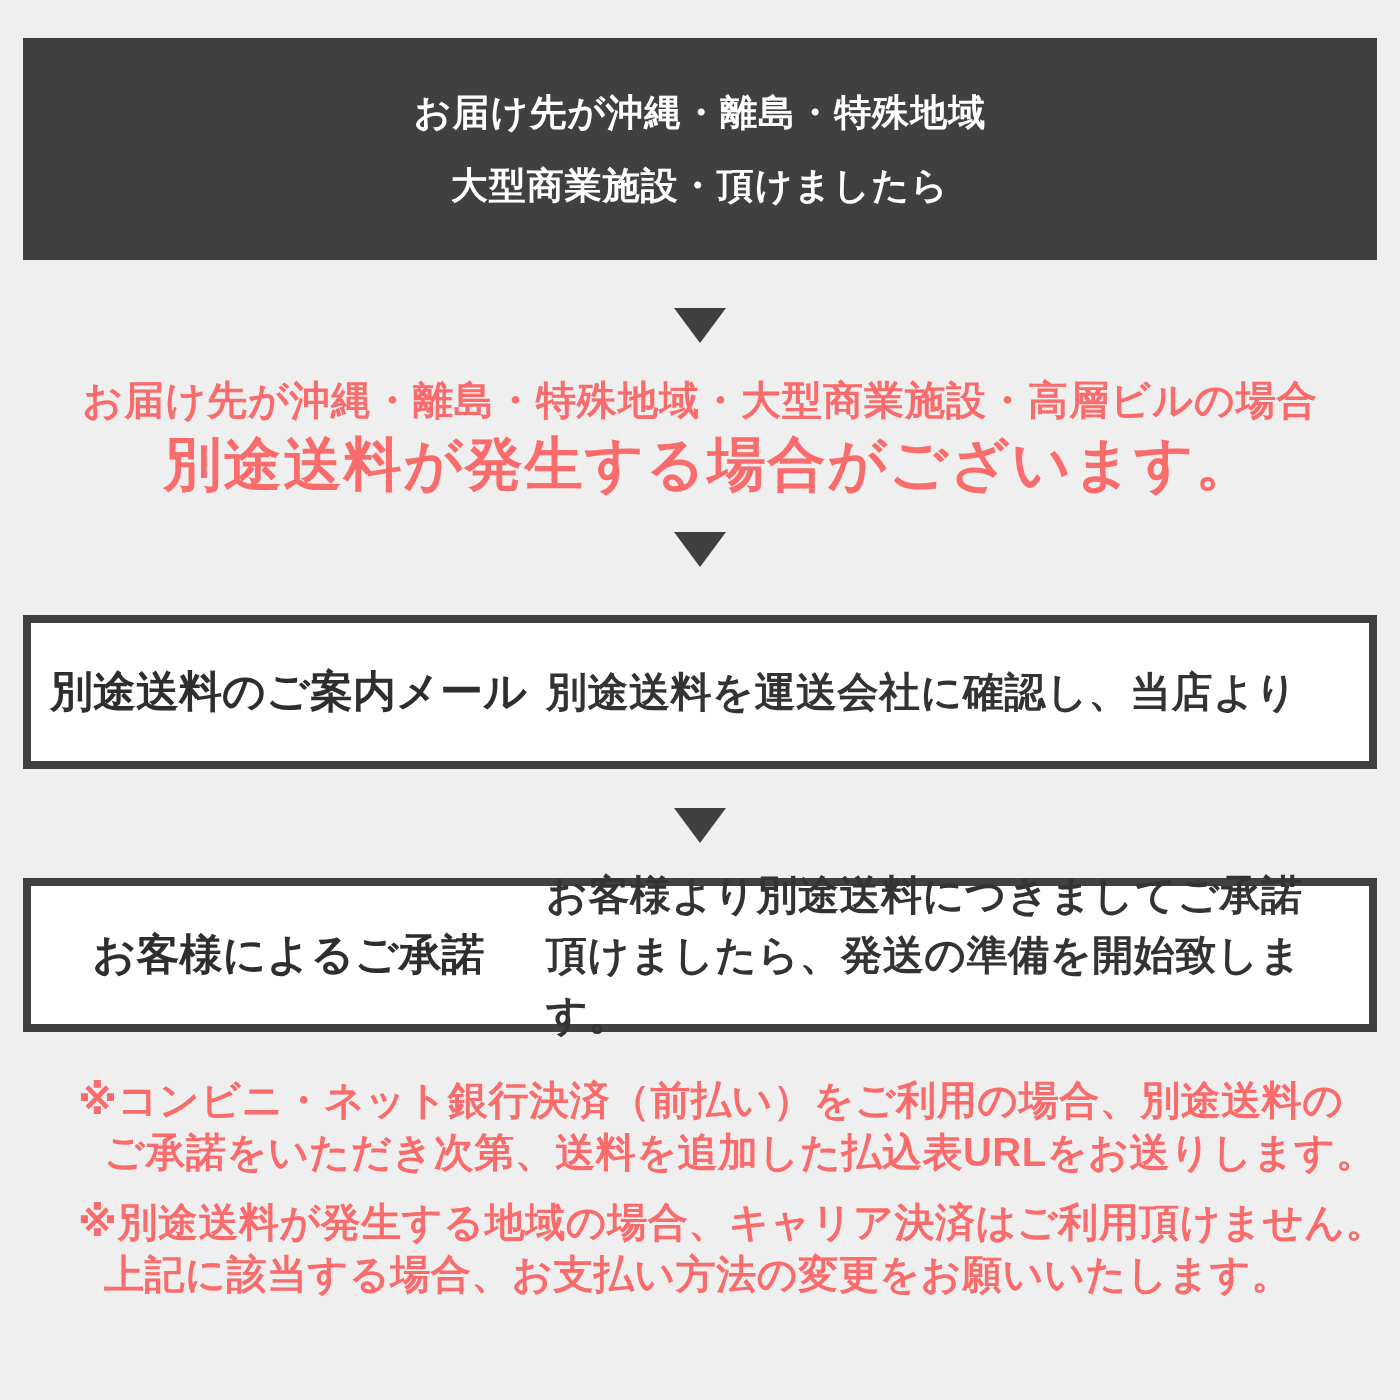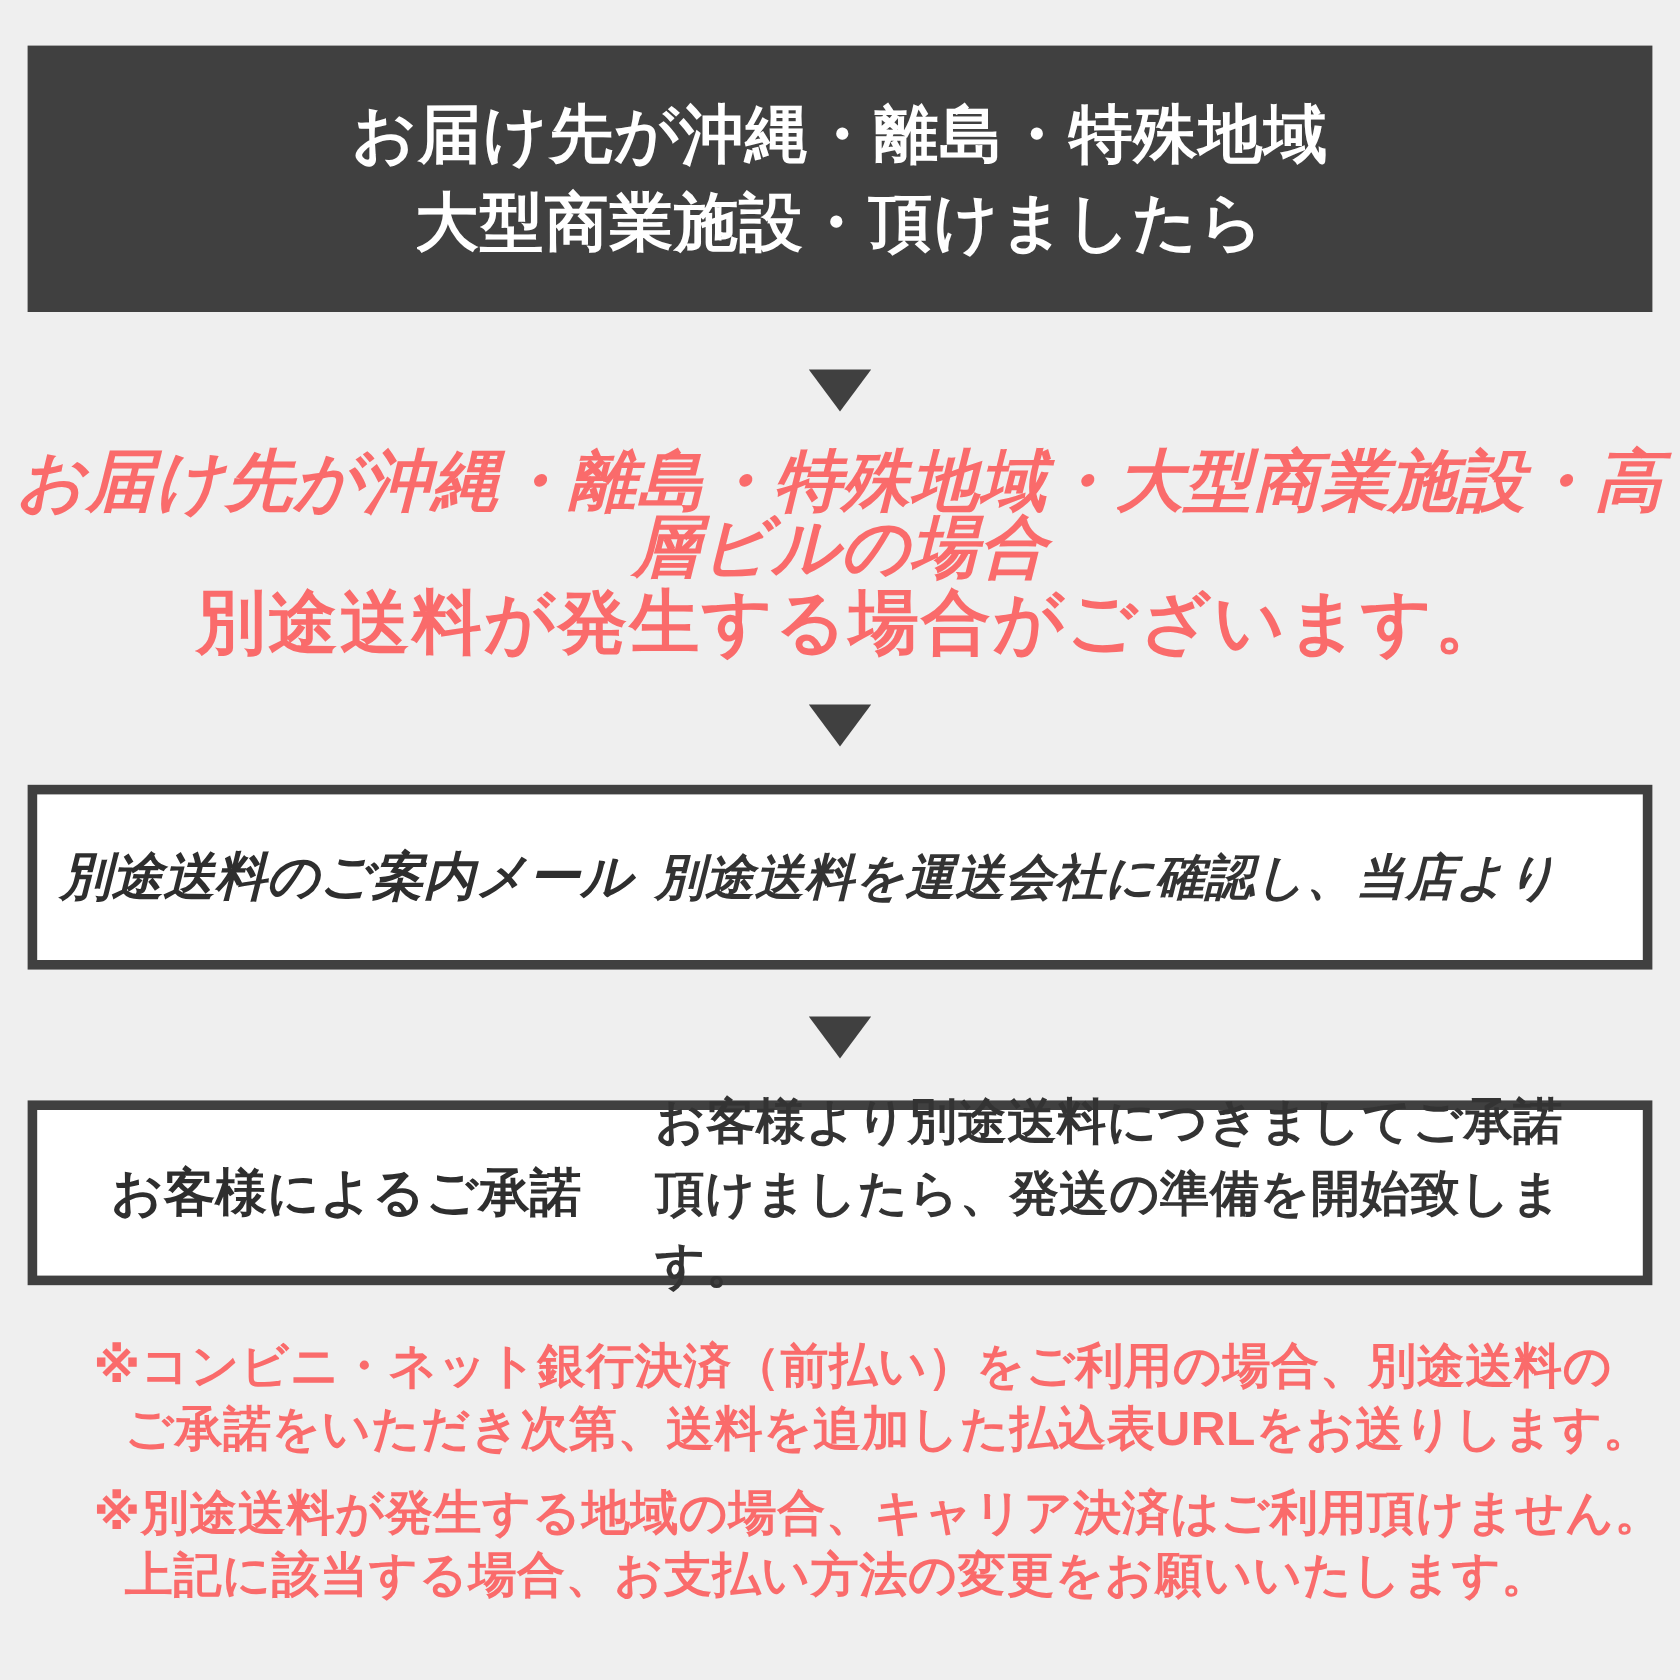--- a/index.html
+++ b/index.html
@@ -11,50 +11,50 @@
   }
   .page{position:relative;width:1400px;height:1400px;}
 
   
   .banner{
     margin:38px 23px 0 23px;
     height:222px;
     background:#404040;
     color:#ffffff;
     display:flex;flex-direction:column;justify-content:center;align-items:center;
-    font-size:53px;font-weight:900;line-height:73px;letter-spacing:1px;
+    font-size:37px;font-weight:900;line-height:73px;letter-spacing:1px;
     text-align:center;
   }
 
   
   .arrow{
     width:0;height:0;
     border-left:26px solid transparent;
     border-right:26px solid transparent;
     border-top:35px solid #404040;
     margin:0 auto;
   }
   .arrow.a1{margin-top:48px;}
   .arrow.a2{margin-top:32px;}
   .arrow.a3{margin-top:39px;}
 
   
   .alert{margin-top:30px;text-align:center;color:#fa6b6b;}
-  .alert-l1{font-size:56px;font-weight:800;line-height:55px;letter-spacing:1px;font-style:italic;}
+  .alert-l1{font-size:40px;font-weight:800;line-height:55px;letter-spacing:1px;}
   .alert-l2{font-size:58px;font-weight:900;line-height:72px;letter-spacing:2px;padding-left:19px;}
 
   
   .step-box{
     margin:0 23px;
     height:154px;box-sizing:border-box;
     background:#ffffff;
     border:8px solid #404040;
     display:flex;align-items:center;
   }
-  .step-box.b1{margin-top:32px;font-style:italic;}
+  .step-box.b1{margin-top:48px;}
   .step-box.b2{margin-top:35px;}
   .step-label{
     width:515px;flex-shrink:0;
     text-align:center;
     font-size:43px;font-weight:900;color:#2e2e2e;
   }
   .step-desc{
     flex:1;
     font-size:41px;font-weight:700;color:#333333;
     line-height:60px;letter-spacing:0.5px;

